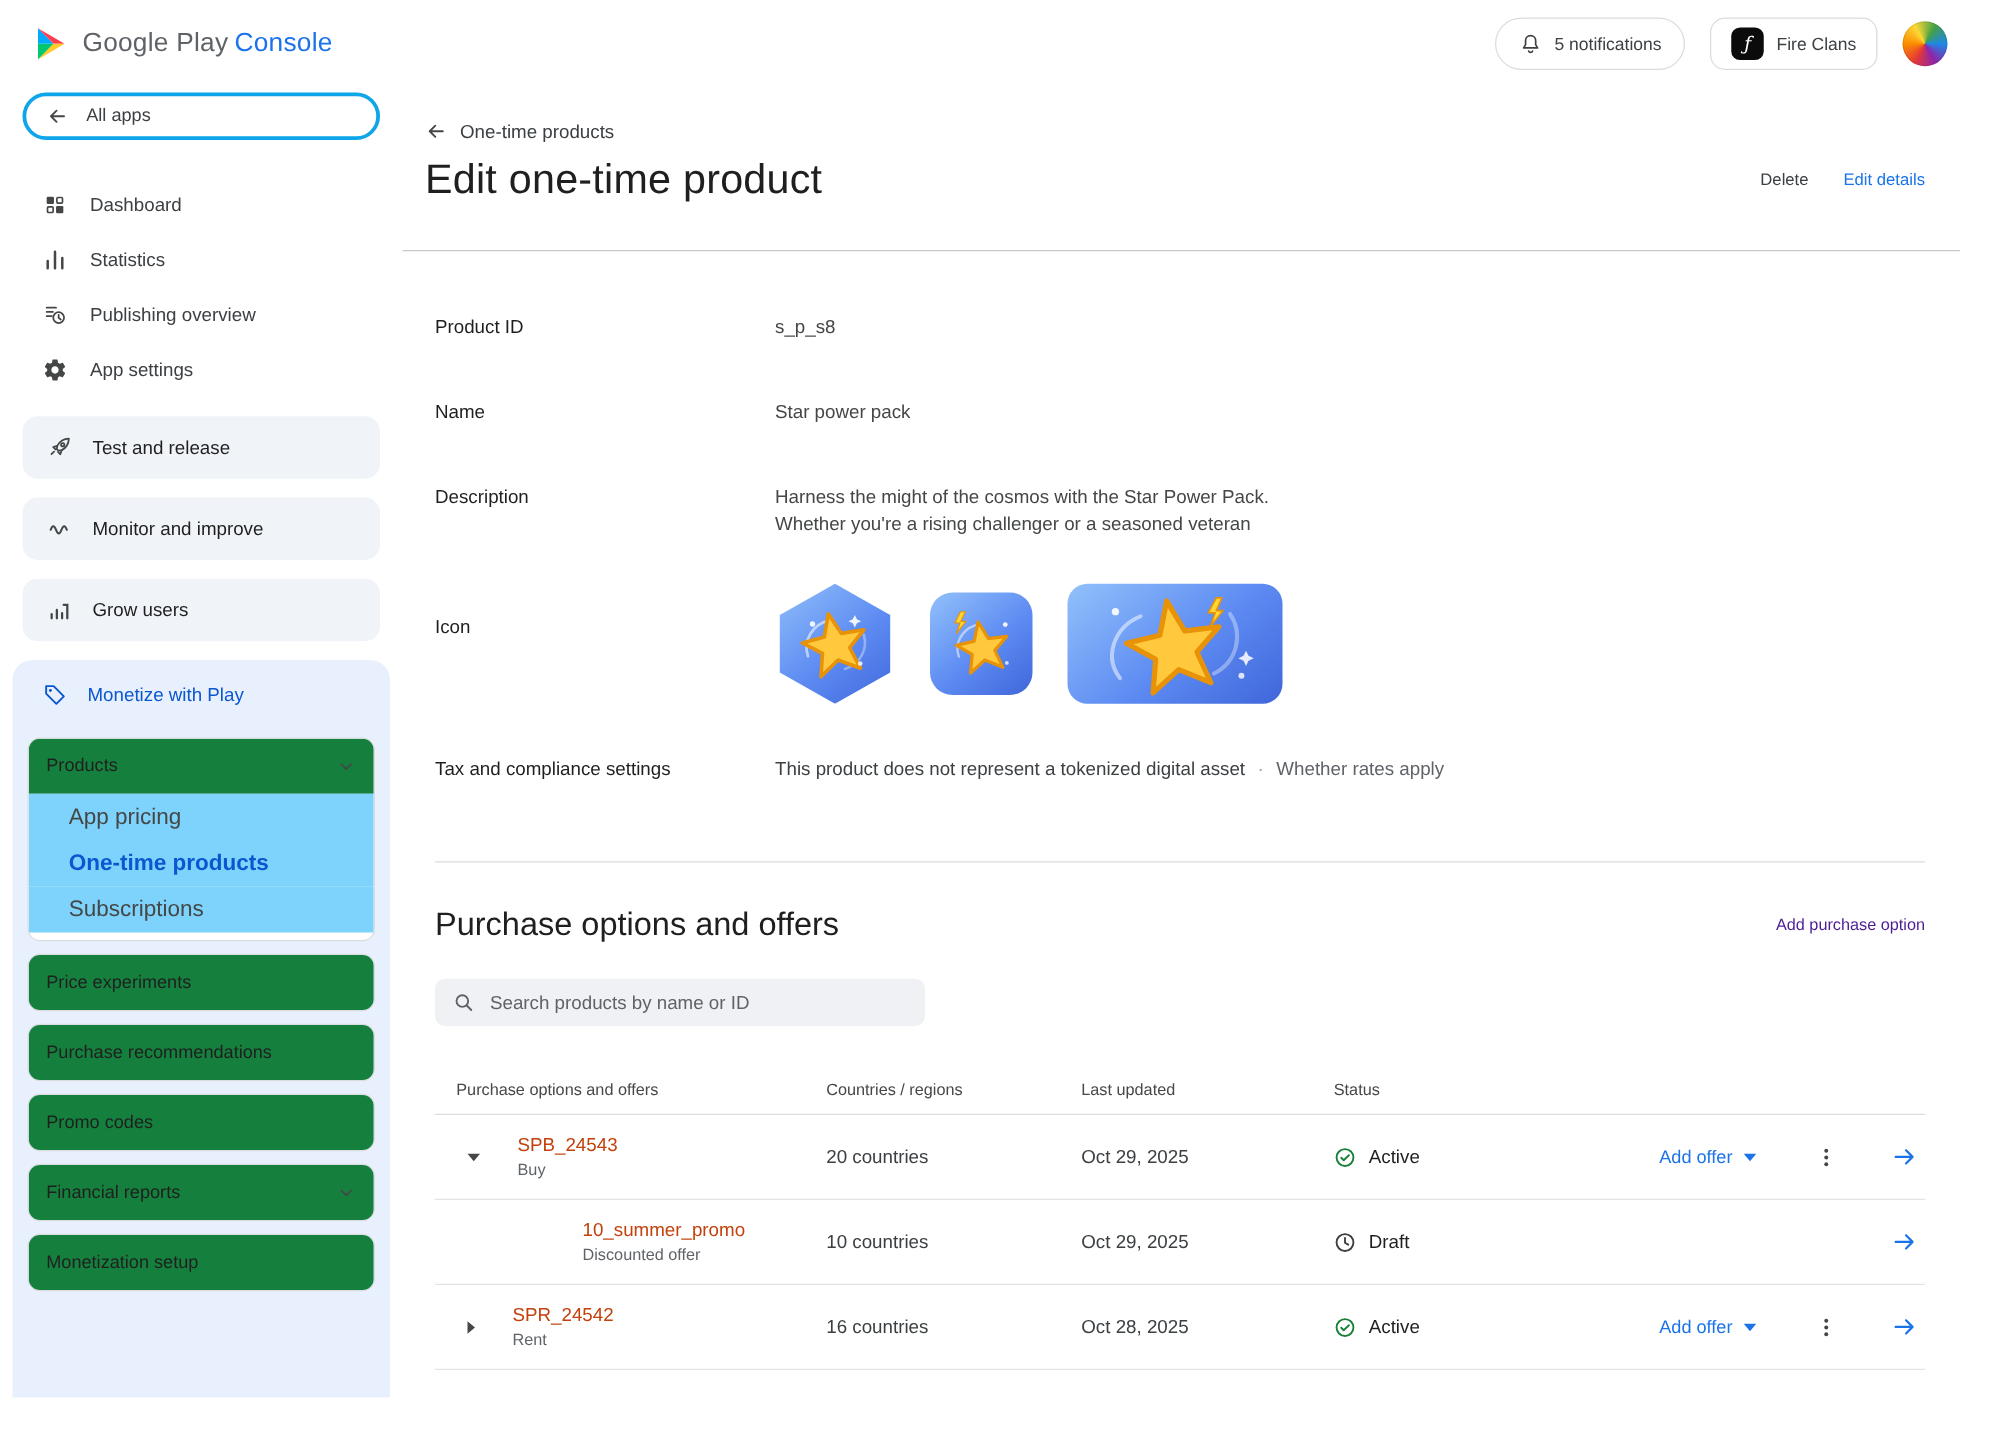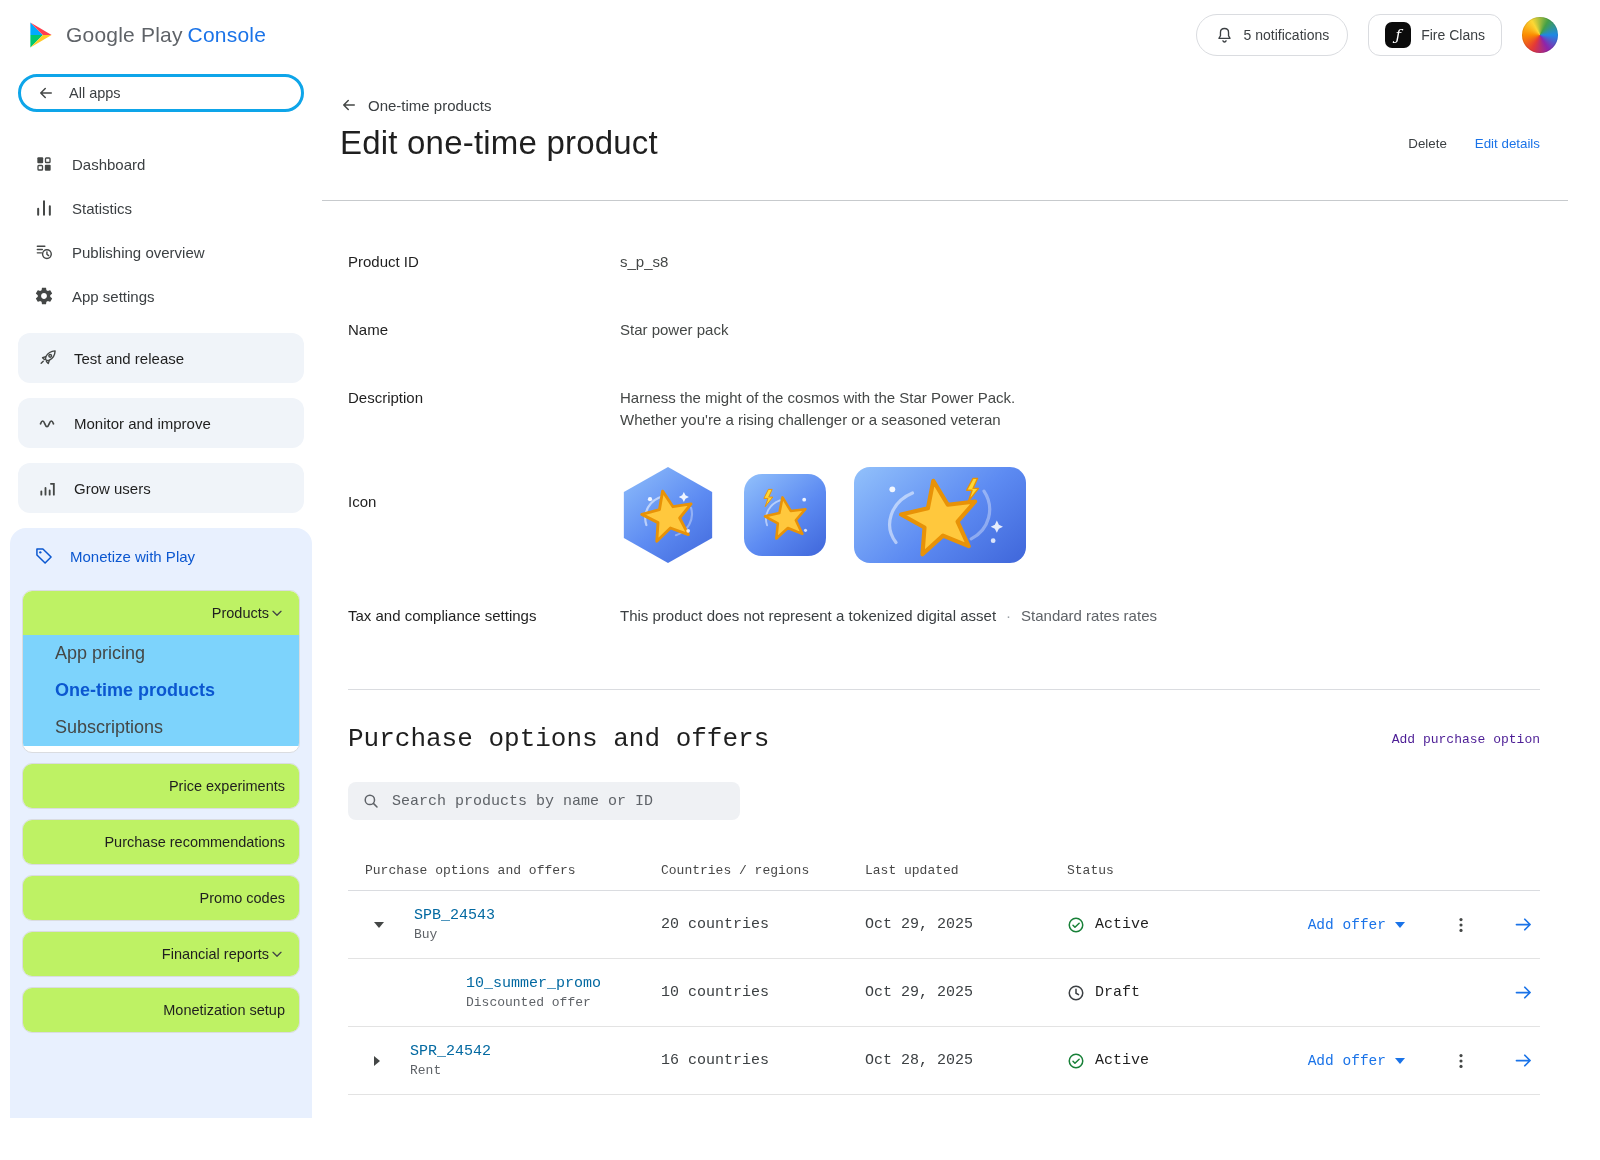--- a/index.html
+++ b/index.html
@@ -26,21 +26,21 @@
   
   .sidebar{position:absolute;top:70px;left:0;bottom:0;width:322px;box-sizing:border-box;padding:4px 18px 0;background:#fff;}
   .all-apps{display:flex;align-items:center;gap:14px;height:38px;border:3px solid #0ea5e9;border-radius:19px;padding:0 16px;font-size:14.5px;color:#3c4043;width:100%;box-sizing:border-box;background:#fff;margin-bottom:30px;}
   .nav-item{display:flex;align-items:center;gap:18px;height:44px;padding:0 0 0 16px;font-size:15px;color:#3c4043;border-radius:22px;width:100%;box-sizing:border-box;}
   .nav-item .ic{color:#444746;}
   .side-block{display:flex;align-items:center;gap:16px;height:50px;margin-top:15px;padding:0 0 0 20px;background:#f0f4f9;border-radius:12px;font-size:15px;color:#1f1f1f;width:100%;box-sizing:border-box;}
   .side-block .ic{color:#444746;}
   .monetize-panel{margin:15px -8px 0;background:#e8f0fe;border-radius:16px 16px 0 0;padding:4px 12px 14px;box-sizing:border-box;height:590px;}
   .monetize-head{display:flex;align-items:center;gap:16px;height:48px;padding-left:12px;color:#0b57d0;font-size:15px;font-weight:500;width:100%;box-sizing:border-box;}
   .card{background:#fff;border:1px solid #dadce0;border-radius:10px;margin-top:10px;overflow:hidden;}
-  .card-row{display:flex;align-items:center;justify-content:flex-end;height:44px;padding:0 14px 0 14px;font-size:14.5px;color:#1f1f1f;font-weight:500;width:100%;box-sizing:border-box;background:#bef264;}
+  .card-row{display:flex;align-items:center;justify-content:space-between;height:44px;padding:0 14px 0 14px;font-size:14.5px;color:#1f1f1f;font-weight:500;width:100%;box-sizing:border-box;background:#15803d;}
   .sub-row{display:flex;align-items:center;height:37px;padding-left:32px;font-size:18px;color:#444746;width:100%;box-sizing:border-box;background:#7dd3fc;}
   .sub-row.selected{color:#0b57d0;font-weight:700;}
   .products-card{padding-bottom:6px;}
   .chev{color:#444746;}
 
   
   .main{position:absolute;top:70px;left:322px;right:0;bottom:0;box-sizing:border-box;}
   .crumb{display:flex;align-items:center;gap:10px;margin:26px 0 0 18px;font-size:15px;color:#3c4043;}
   .crumb .ic{color:#444746;}
   .title-row{display:flex;align-items:center;justify-content:space-between;margin:10px 60px 0 18px;}
@@ -59,39 +59,39 @@
   .tax-line{display:flex;align-items:center;gap:10px;}
   .tax-primary{color:#3c4043;} .tax-dot{color:#9aa0a6;} .tax-secondary{color:#5f6368;}
 
   .tiles{display:flex;align-items:center;gap:28px;}
   .tile{background:linear-gradient(140deg,#92c1fb 0%,#5d8bf2 55%,#3f66da 100%);display:flex;align-items:center;justify-content:center;}
   .tile-hex{width:96px;height:100px;clip-path:polygon(50% 2%,96% 27%,96% 73%,50% 98%,4% 73%,4% 27%);}
   .tile-sq{width:82px;height:82px;border-radius:18px;}
   .tile-wide{width:172px;height:96px;border-radius:16px;}
 
   
-  .purchase{margin:0 60px 0 26px;font-family:Liberation Mono, monospace;}
+  .purchase{margin:0 60px 0 26px;}
   .sec-head{display:flex;align-items:center;justify-content:space-between;margin-top:34px;}
   .sec-title{font-size:26px;font-weight:500;color:#1f1f1f;}
   .add-purchase{font-size:13px;font-weight:500;color:#4c1d95;}
   .searchbox{margin-top:28px;width:392px;height:38px;background:#eff1f4;border-radius:8px;display:flex;align-items:center;gap:10px;padding:0 14px;box-sizing:border-box;}
   .searchbox input{flex:1;border:none;background:transparent;outline:none;font-size:15px;color:#1f1f1f;font-family:inherit;}
   .searchbox input::placeholder{color:#5f6368;opacity:1;}
   .searchbox .ic{color:#5f6368;}
 
   .table{margin-top:30px;}
   .t-grid{display:grid;grid-template-columns:313px 204px 202px 230px 1fr;align-items:center;}
   .t-head{height:40px;border-bottom:1px solid #dadce0;font-size:13px;color:#474747;}
   .t-head .hc1{padding-left:17px;}
   .t-row{min-height:67px;border-bottom:1px solid #e3e3e3;}
   .name-cell{display:flex;align-items:center;padding-left:26px;gap:0;}
   .caret-down{width:0;height:0;border-left:5.5px solid transparent;border-right:5.5px solid transparent;border-top:6.5px solid #444746;flex:0 0 auto;}
   .caret-right{width:0;height:0;border-top:5.5px solid transparent;border-bottom:5.5px solid transparent;border-left:6.5px solid #444746;flex:0 0 auto;}
   .caret-gap{margin-right:30px;}
-  .name-txt .nid{font-size:15px;color:#0369a1;}
+  .name-txt .nid{font-size:15px;color:#c2410c;}
   .name-txt .nsub{font-size:13px;color:#5f6368;margin-top:3px;}
   .indent2{padding-left:118px;}
   .cell-plain{font-size:15px;color:#3c4043;}
   .status-cell{display:flex;align-items:center;gap:10px;font-size:15px;color:#1f1f1f;}
   .actions-cell{display:flex;align-items:center;justify-content:flex-end;padding-right:6px;}
   .add-offer{display:flex;align-items:center;gap:9px;color:#1a73e8;font-size:14.5px;font-weight:500;}
   .ao-caret{width:0;height:0;border-left:5px solid transparent;border-right:5px solid transparent;border-top:6px solid #1a73e8;}
   .kebab{margin-left:46px;color:#444746;}
   .row-arrow{margin-left:42px;color:#1a73e8;}
 </style>
@@ -340,21 +340,21 @@
             <path d="M152 54l2.2 4.5 4.5 2.2-4.5 2.2-2.2 4.5-2.2-4.5-4.5-2.2 4.5-2.2z" fill="#fff" opacity=".85"></path>
           </svg>
         </div>
       </div>
     </div>
     <div class="frow">
       <div class="flabel">Tax and compliance settings</div>
       <div class="fvalue tax-line">
         <span class="tax-primary">This product does not represent a tokenized digital asset</span>
         <span class="tax-dot">·</span>
-        <span class="tax-secondary">Standard rates rates</span>
+        <span class="tax-secondary">Whether rates apply</span>
       </div>
     </div>
   </div>
 
   <div class="divider2"></div>
 
   <div class="purchase">
     <div class="sec-head">
       <div class="sec-title">Purchase options and offers</div>
       <button class="add-purchase">Add purchase option</button>

